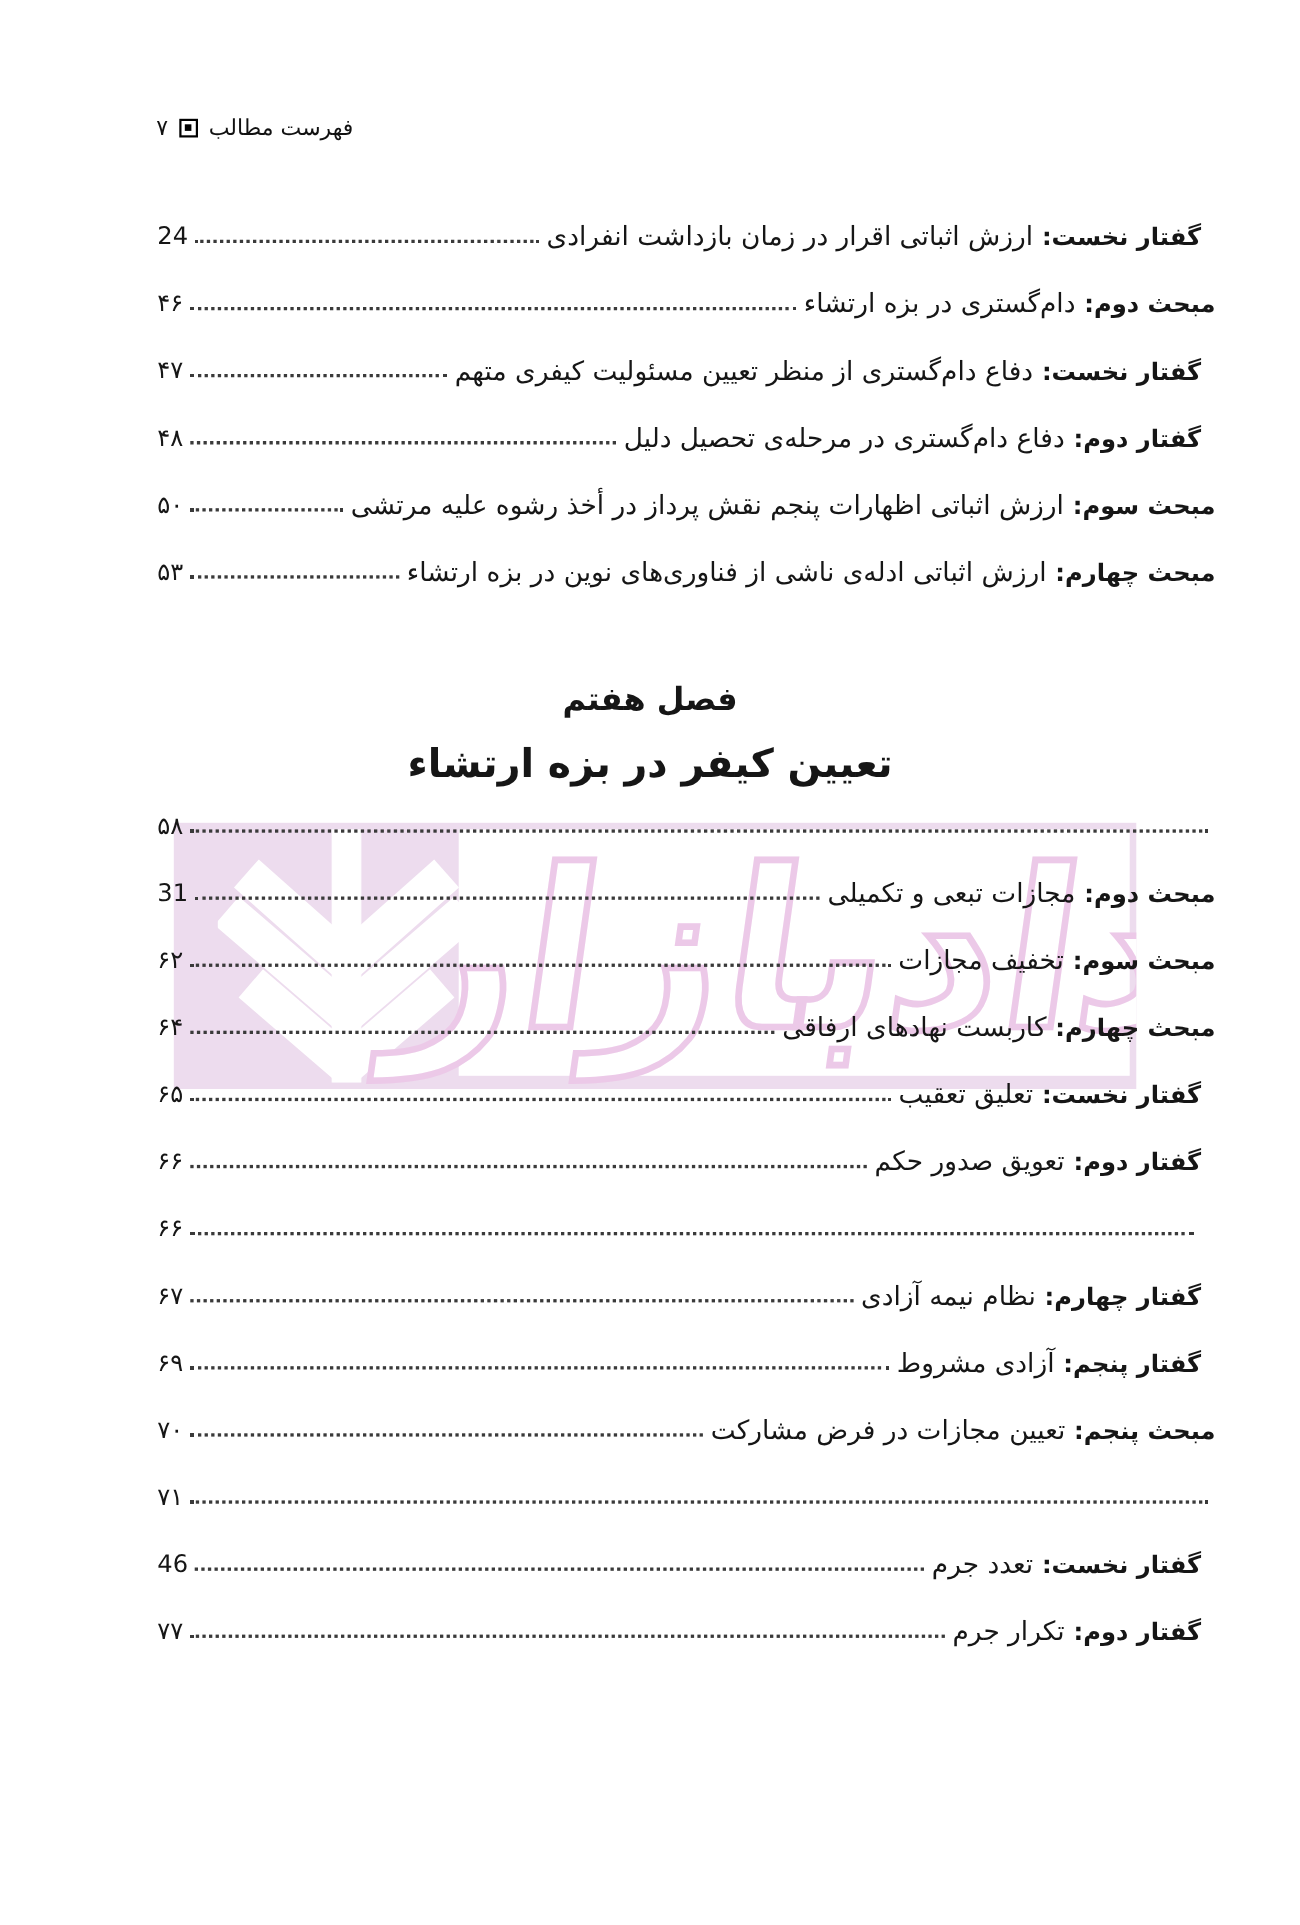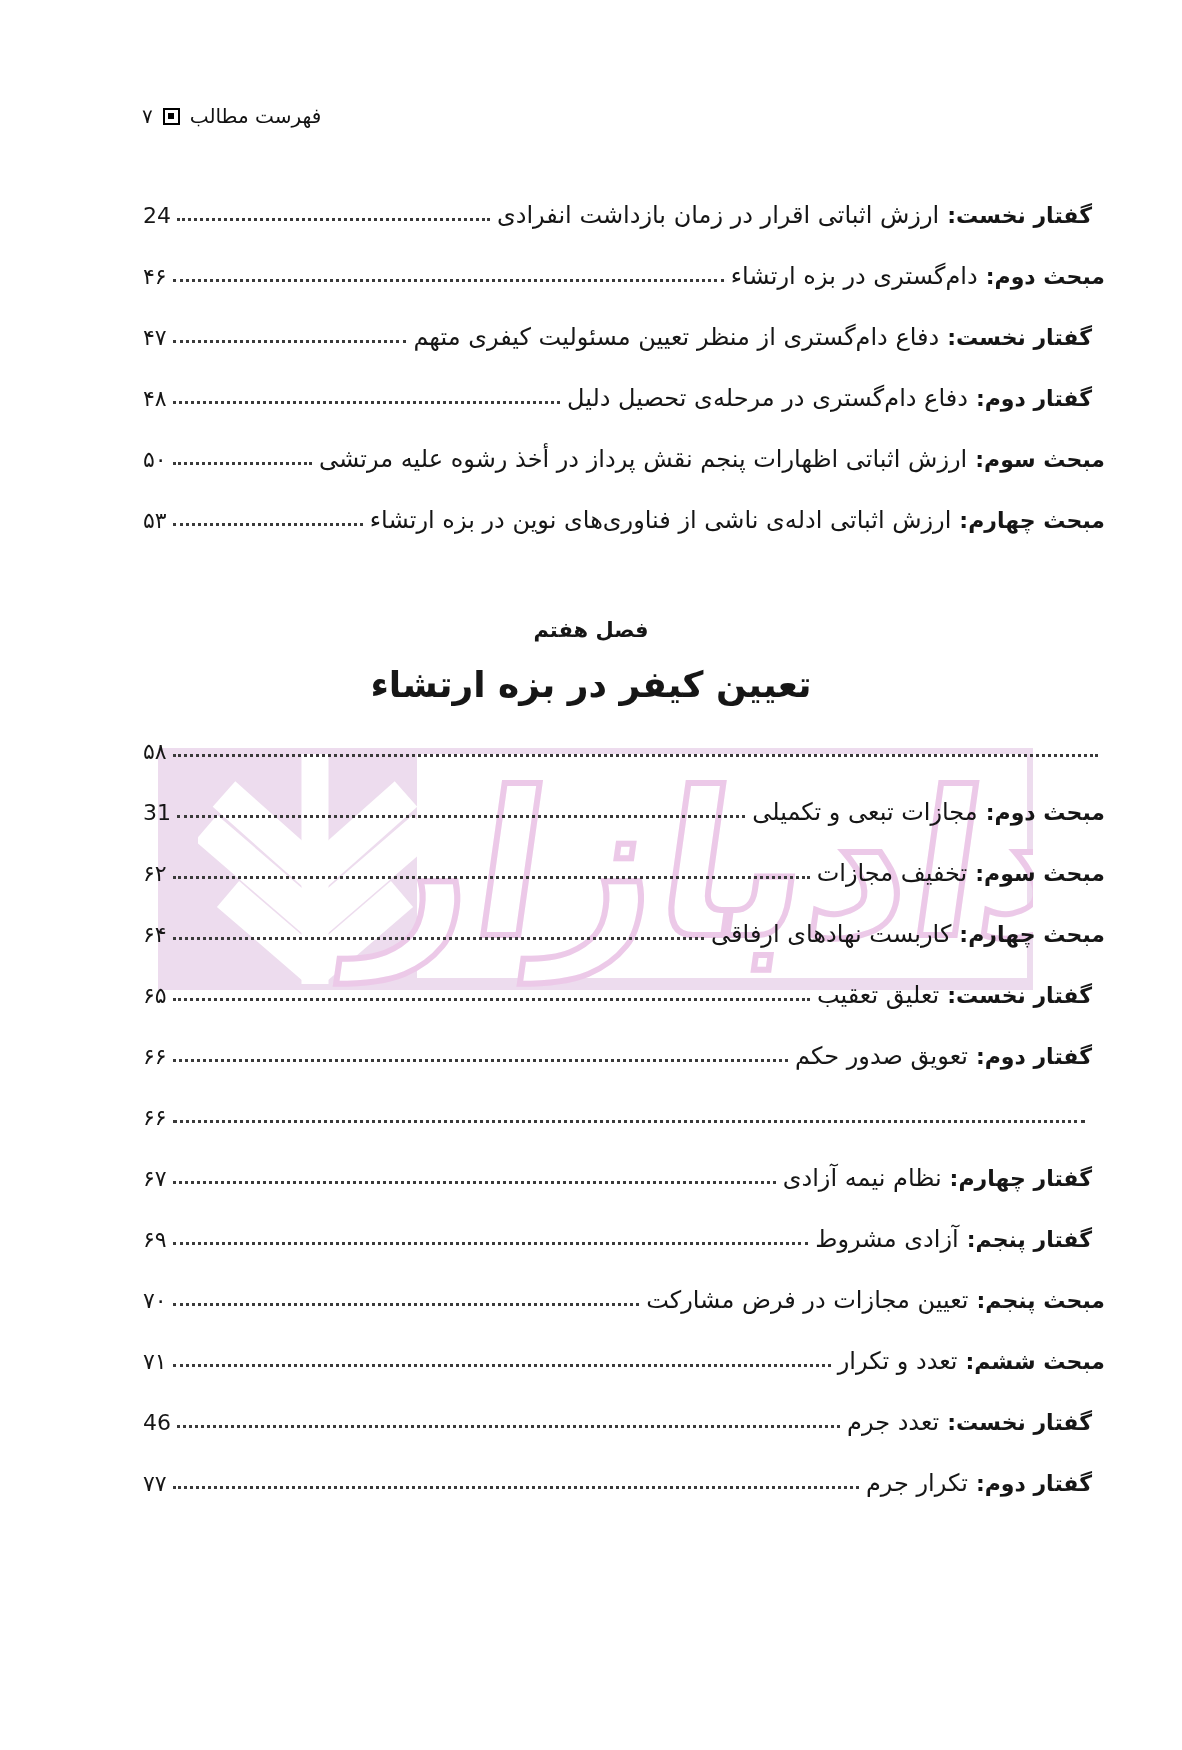--- a/index.html
+++ b/index.html
@@ -111,21 +111,21 @@
   .chapter{
     position:absolute;
     top:618px;
     left:0;right:0;
     text-align:center;
     z-index:1;
     direction:rtl;
   }
   .chapter-label{
     font-weight:bold;
-    font-size:21px;
+    font-size:29px;
     margin-bottom:22px;
   }
   .chapter-title{
     font-weight:bold;
     font-size:36px;
   }
 </style>
 </head>
 <body>
 
@@ -265,23 +265,20 @@
     <span class="pagenum">۶۹</span>
   </div>
       <div class="toc-row">
     <span class="entry">
       <b class="lbl">مبحث پنجم:</b><span>تعیین مجازات در فرض مشارکت</span>
     </span>
     <span class="leader"></span>
     <span class="pagenum">۷۰</span>
   </div>
       <div class="toc-row">
-    <span class="entry">
-      <b class="lbl">مبحث ششم:</b><span>تعدد و تکرار</span>
-    </span>
     <span class="leader"></span>
     <span class="pagenum">۷۱</span>
   </div>
       <div class="toc-row indent">
     <span class="entry">
       <b class="lbl">گفتار نخست:</b><span>تعدد جرم</span>
     </span>
     <span class="leader"></span>
     <span class="pagenum">46</span>
   </div>

